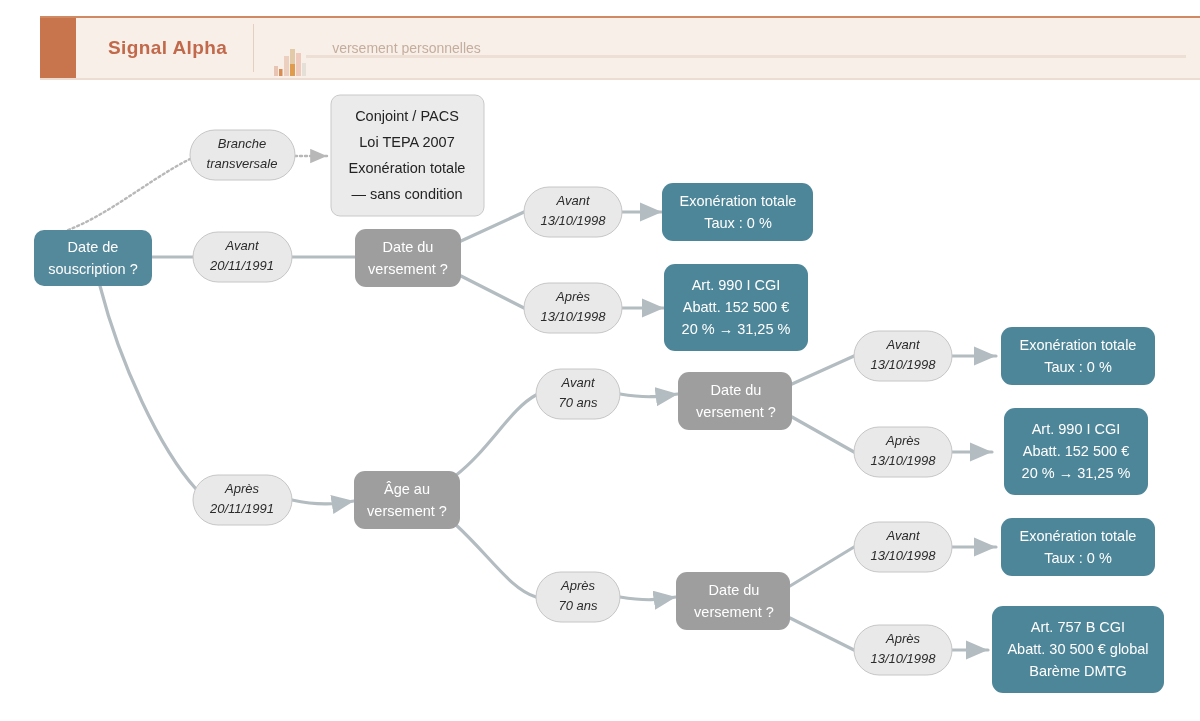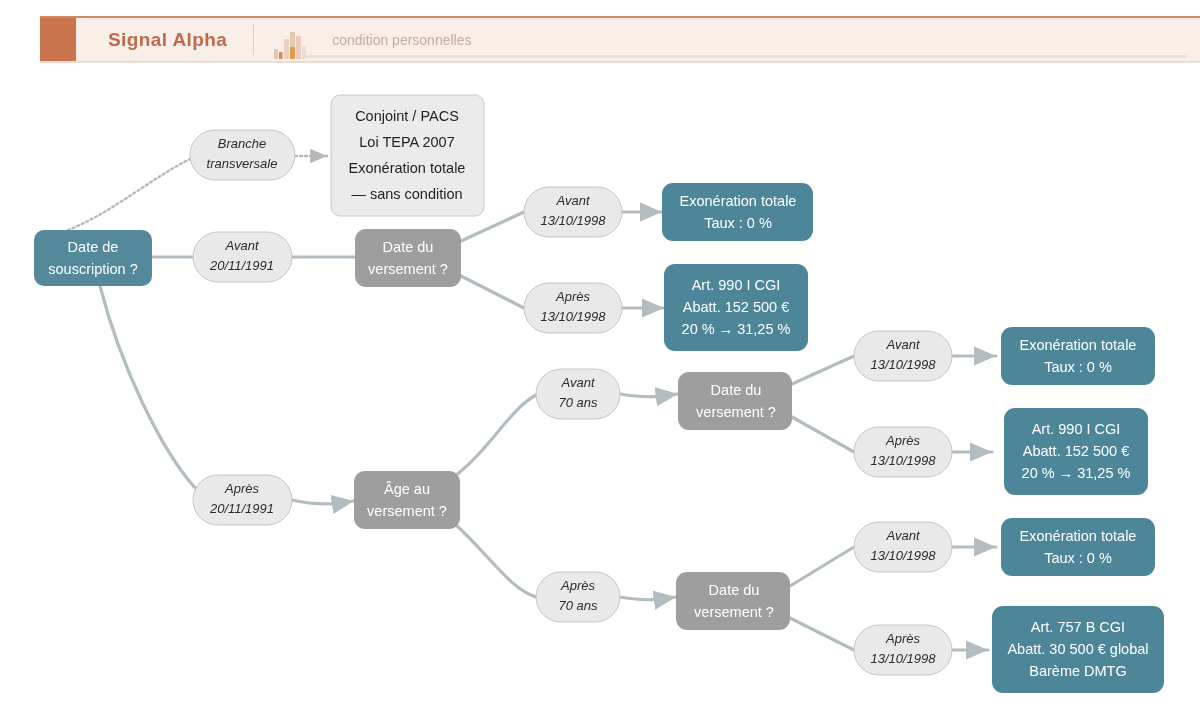--- a/index.html
+++ b/index.html
@@ -14,21 +14,21 @@
     font-family: "Liberation Sans", sans-serif;
     position: relative;
   }
 
   
   #header-bar {
     position: absolute;
     left: 40px;
     top: 16px;
     width: 1160px;
-    height: 47px;
+    height: 64px;
     background: #f8efe9;
     border-top: 2px solid #d08a63;
     border-bottom: 2px solid #ecdcd1;
     box-sizing: border-box;
     display: flex;
     align-items: stretch;
   }
   #header-accent {
     width: 36px;
     background: #c8744c;
@@ -135,21 +135,21 @@
     <svg width="40" height="34" viewBox="0 0 40 34" aria-hidden="true">
       <rect x="2" y="22" width="4" height="10" fill="#e8c4b4"></rect>
       <rect x="7" y="25" width="3.5" height="7" fill="#d98c52"></rect>
       <rect x="12" y="12" width="5" height="20" fill="#eccfbe"></rect>
       <rect x="18" y="5" width="5" height="27" fill="#e2c9a8"></rect>
       <rect x="18" y="20" width="5" height="12" fill="#df9c4e"></rect>
       <rect x="24" y="9" width="5" height="23" fill="#f0c9bd"></rect>
       <rect x="30" y="19" width="4" height="13" fill="#e4e0d8"></rect>
     </svg>
   </div>
-  <div id="header-subtitle">condition personnelles</div>
+  <div id="header-subtitle">versement personnelles</div>
 </div>
 <div id="header-rule"></div>
 
 <svg id="tree-svg" viewBox="0 0 1200 657">
   <defs>
     <marker id="arrow" markerWidth="8" markerHeight="8" refX="7" refY="3" orient="auto" markerUnits="strokeWidth">
       <path d="M0,0 L7,3 L0,6 z" fill="#b3bcc0"></path>
     </marker>
     <marker id="arrowdot" markerWidth="8" markerHeight="8" refX="7" refY="3" orient="auto" markerUnits="strokeWidth">
       <path d="M0,0 L7,3 L0,6 z" fill="#b8b8b8"></path>

